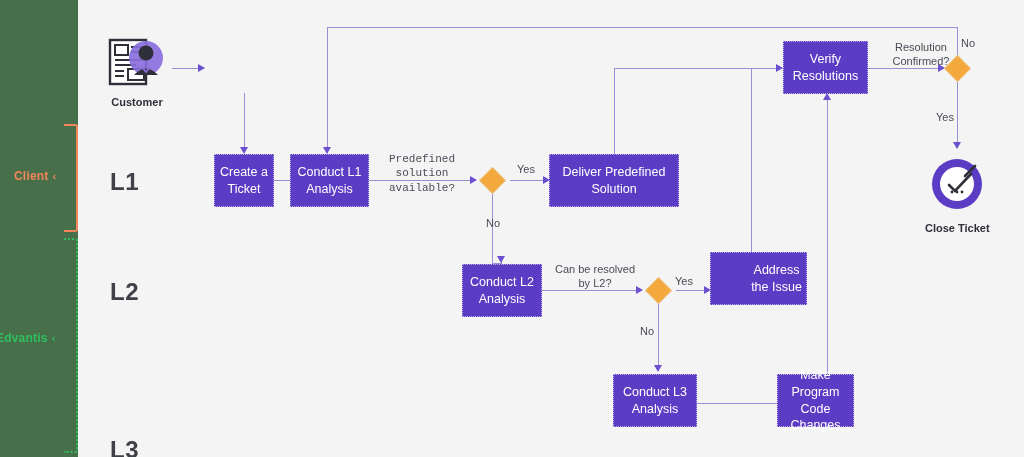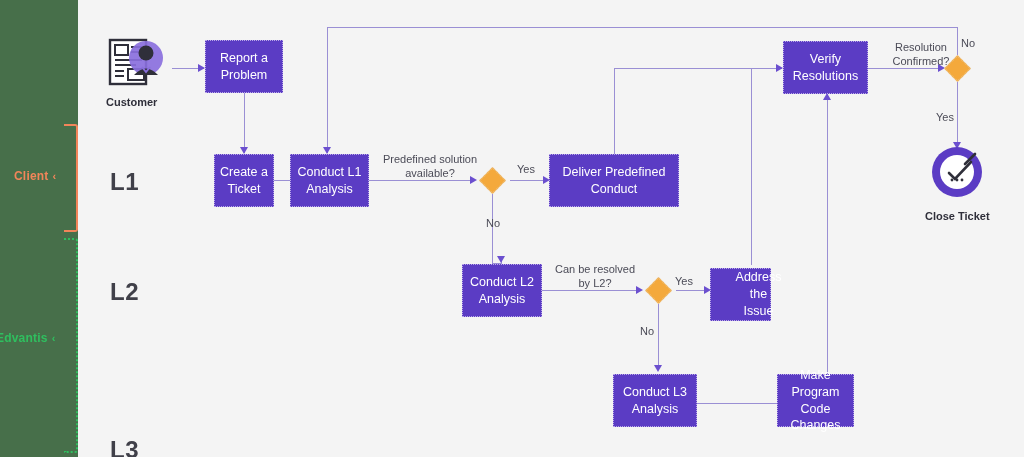--- a/index.html
+++ b/index.html
@@ -125,21 +125,21 @@
     border-top: 7px solid #6b4fcf;
   }
   .arrow-u {
     border-left: 4px solid transparent;
     border-right: 4px solid transparent;
     border-bottom: 7px solid #6b4fcf;
   }
   
   .icon-wrap {
     position: absolute;
-    text-align: left;
+    text-align: center;
   }
   .icon-caption {
     font-size: 11px;
     font-weight: bold;
     color: #2f2f3a;
     margin-top: 4px;
     white-space: nowrap;
   }
 </style>
 </head>
@@ -230,85 +230,81 @@
 
   <div class="ln ln-v" style="left:827px; top:93px; height:281px;"></div>
   <div class="arrow arrow-u" style="left:823px; top:93px;"></div>
 
   <div class="ln ln-h" style="left:868px; top:68px; width:75px;"></div>
   <div class="arrow arrow-r" style="left:938px; top:64px;"></div>
 
   <div class="ln ln-v" style="left:957px; top:78px; height:70px;"></div>
   <div class="arrow arrow-d" style="left:953px; top:142px;"></div>
 
-  <div class="box" style="left:205px; top:40px;  width:78px; height:53px;">
-    <span>Report
-a Problem</span>
-  </div>
 
   <div class="box" style="left:214px; top:154px; width:60px; height:53px;">
     <span>Create
 a Ticket</span>
   </div>
 
   <div class="box" style="left:290px; top:154px; width:79px; height:53px;">
     <span>Conduct
 L1 Analysis</span>
   </div>
 
   <div class="box" style="left:549px; top:154px; width:130px; height:53px;">
     <span>Deliver Predefined
-Conduct</span>
+Solution</span>
   </div>
 
   <div class="box" style="left:783px; top:41px;  width:85px; height:53px;">
     <span>Verify
 Resolutions</span>
   </div>
 
   <div class="box" style="left:462px; top:264px; width:80px; height:53px;">
     <span>Conduct
 L2 Analysis</span>
   </div>
 
-  <div class="box" style="left:710px; top:268px; width:61px; height:53px;padding-left:40px;">
+  <div class="box" style="left:710px; top:252px; width:97px; height:53px;padding-left:40px;">
     <span>Address the
 Issue</span>
   </div>
 
   <div class="box" style="left:613px; top:374px; width:84px; height:53px;">
     <span>Conduct
 L3 Analysis</span>
   </div>
 
   <div class="box" style="left:777px; top:374px; width:77px; height:53px;">
     <span>Make Program
 Code Changes</span>
   </div>
 
   <div class="diamond" style="left:483px; top:171px;"></div>
   <div class="diamond" style="left:649px; top:281px;"></div>
   <div class="diamond" style="left:948px; top:59px;"></div>
 
-  <div class="edge-label" style="left:372px; top:152px; width:116px;">Predefined solution
+  <div class="edge-label" style="left:364px; top:152px; width:116px;font-family:Liberation Mono, monospace;">Predefined solution
 available?</div>
   <div class="edge-label" style="left:511px; top:162px; width:30px;">Yes</div>
   <div class="edge-label" style="left:478px; top:216px; width:30px;">No</div>
 
   <div class="edge-label" style="left:548px; top:262px; width:94px;">Can be resolved
 by L2?</div>
   <div class="edge-label" style="left:669px; top:274px; width:30px;">Yes</div>
   <div class="edge-label" style="left:632px; top:324px; width:30px;">No</div>
 
   <div class="edge-label" style="left:872px; top:40px; width:98px;">Resolution
 Confirmed?</div>
   <div class="edge-label" style="left:953px; top:36px; width:30px;">No</div>
   <div class="edge-label" style="left:930px; top:110px; width:30px;">Yes</div>
 
-  <div class="icon-wrap" style="left:925px; top:144px; width:64px;">
+  <div class="icon-wrap" style="left:925px; top:156px; width:64px;">
     <svg width="64" height="58" viewBox="0 0 64 58">
       <circle cx="32" cy="28" r="25" fill="#5b3cc4"></circle>
       <circle cx="32" cy="28" r="17" fill="#ffffff"></circle>
       <path d="M24 29 l6 6 l16 -17" fill="none" stroke="#2f2f3a" stroke-width="2.6" stroke-linecap="round"></path>
       <line x1="40" y1="20" x2="50" y2="10" stroke="#2f2f3a" stroke-width="2.6" stroke-linecap="round"></line>
       <circle cx="27" cy="36" r="1.4" fill="#2f2f3a"></circle>
       <circle cx="32" cy="36" r="1.4" fill="#2f2f3a"></circle>
       <circle cx="37" cy="36" r="1.4" fill="#2f2f3a"></circle>
     </svg>
     <div class="icon-caption">Close Ticket</div>

